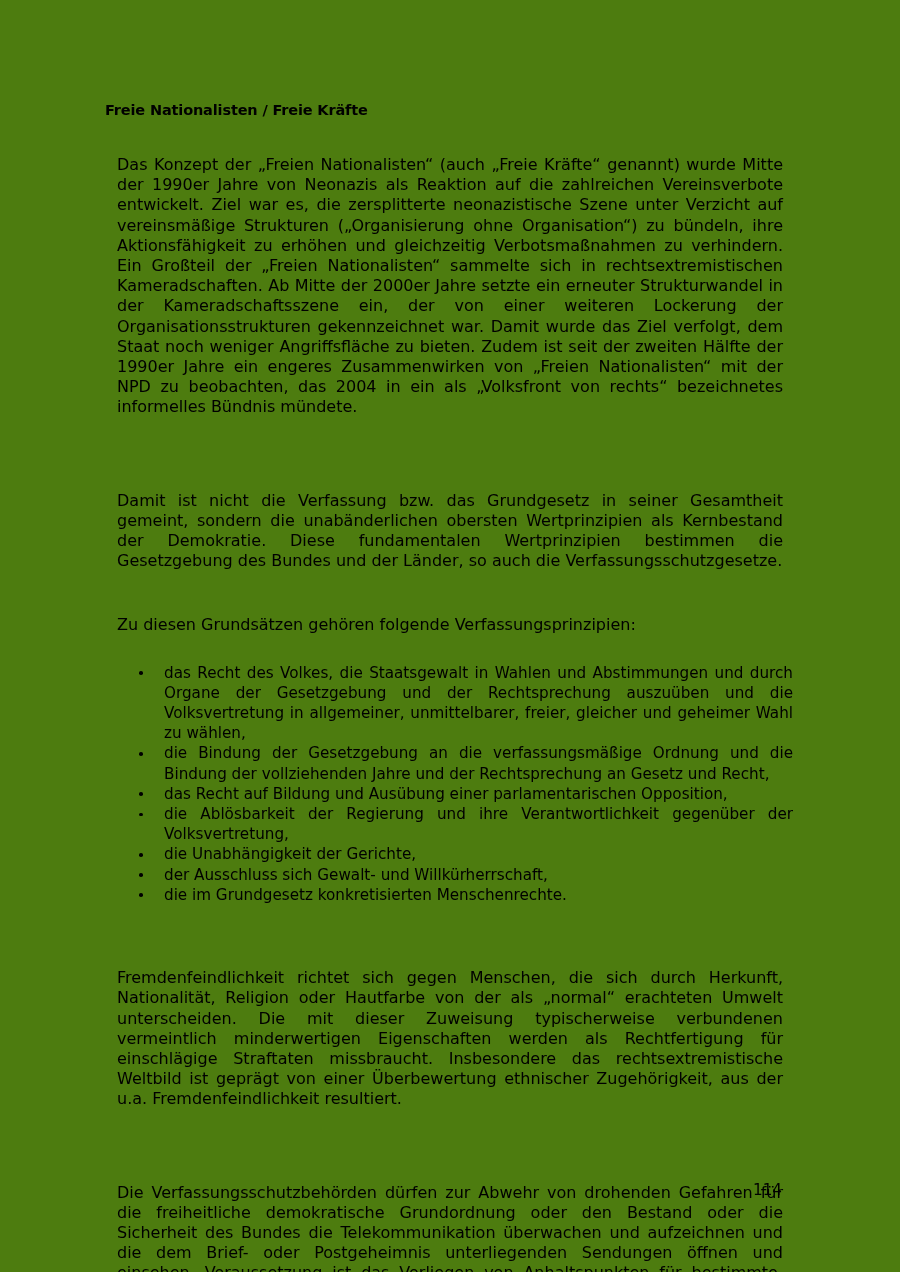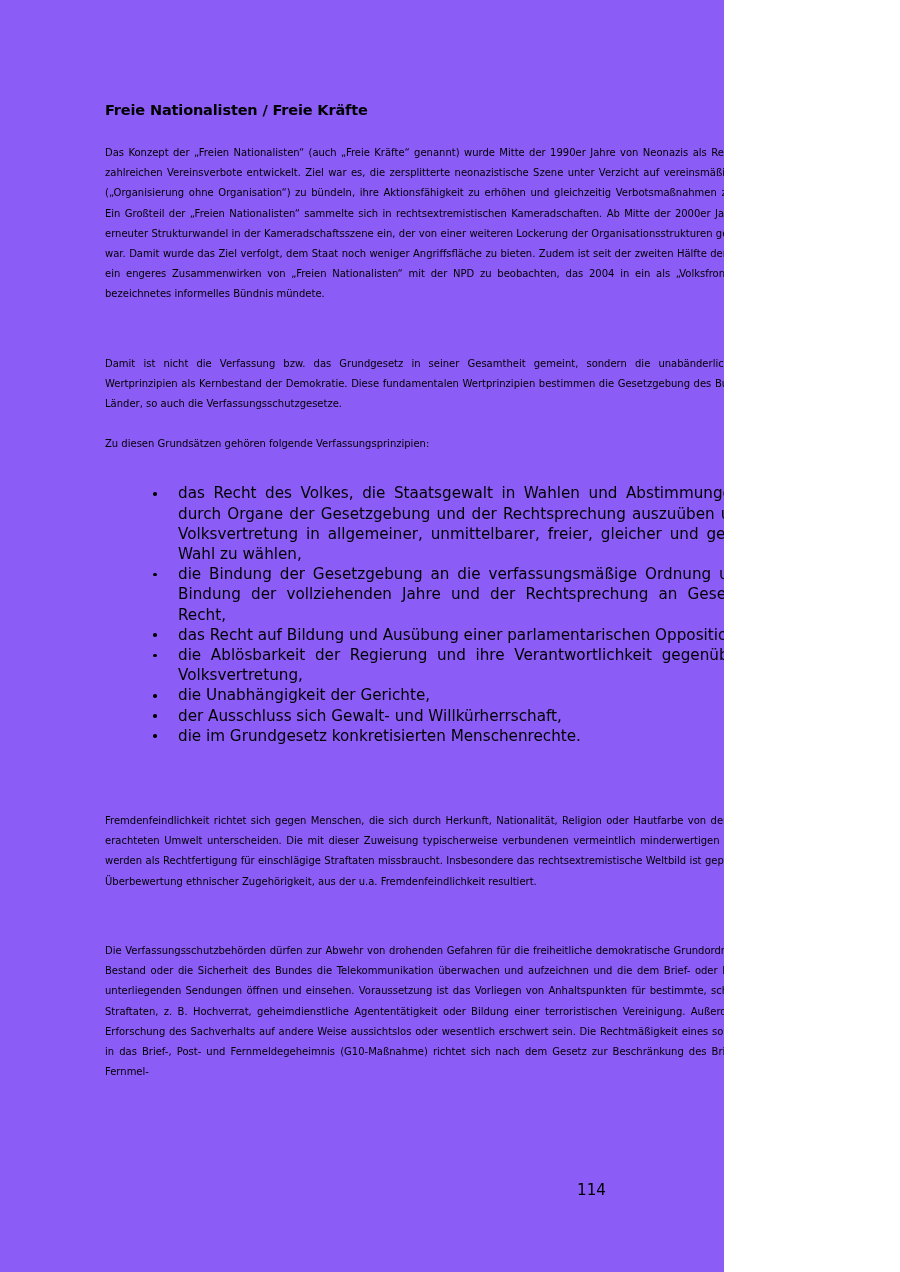--- a/index.html
+++ b/index.html
@@ -6,63 +6,63 @@
     margin: 0;
     padding: 0;
     background: #ffffff;
   }
   body {
     font-family: "DejaVu Sans", "Liberation Sans", sans-serif;
     color: #000000;
   }
   .page {
     position: relative;
-    width: 724px;
+    width: 900px;
     height: 1272px;
-    background: #8b5cf6;
+    background: #4d7c0f;
     overflow: hidden;
     box-sizing: border-box;
   }
   .content {
     position: absolute;
     left: 105px;
     top: 101px;
     width: 690px;
   }
   h2.heading {
     font-family: "DejaVu Sans", "Liberation Sans", sans-serif;
     font-size: 14.5px;
     font-weight: bold;
     line-height: 19px;
     margin: 0;
     padding: 0;
     letter-spacing: -0.15px;
     color: #000000;
   }
   p.para {
-    font-size: 10px;
+    font-size: 16px;
     line-height: 20.2px;
-    margin: 0;
+    margin: 12px;
     padding: 0;
     text-align: justify;
     text-justify: inter-word;
     color: #000000;
     hyphens: none;
   }
   p.para.lastline-left {
     text-align-last: left;
   }
   .gap-after-heading { height: 23px; }
   .gap-para { height: 20px; }
   .gap-before-heading { height: 26px; }
   .gap-list { height: 13px; }
 
   ul.principles {
     list-style: none;
-    margin: 16px;
+    margin: 2px;
     padding: 0;
   }
   ul.principles li {
     position: relative;
     padding-left: 57px;
     font-size: 15.2px;
     line-height: 20.2px;
     text-align: justify;
     text-align-last: left;
     color: #000000;

